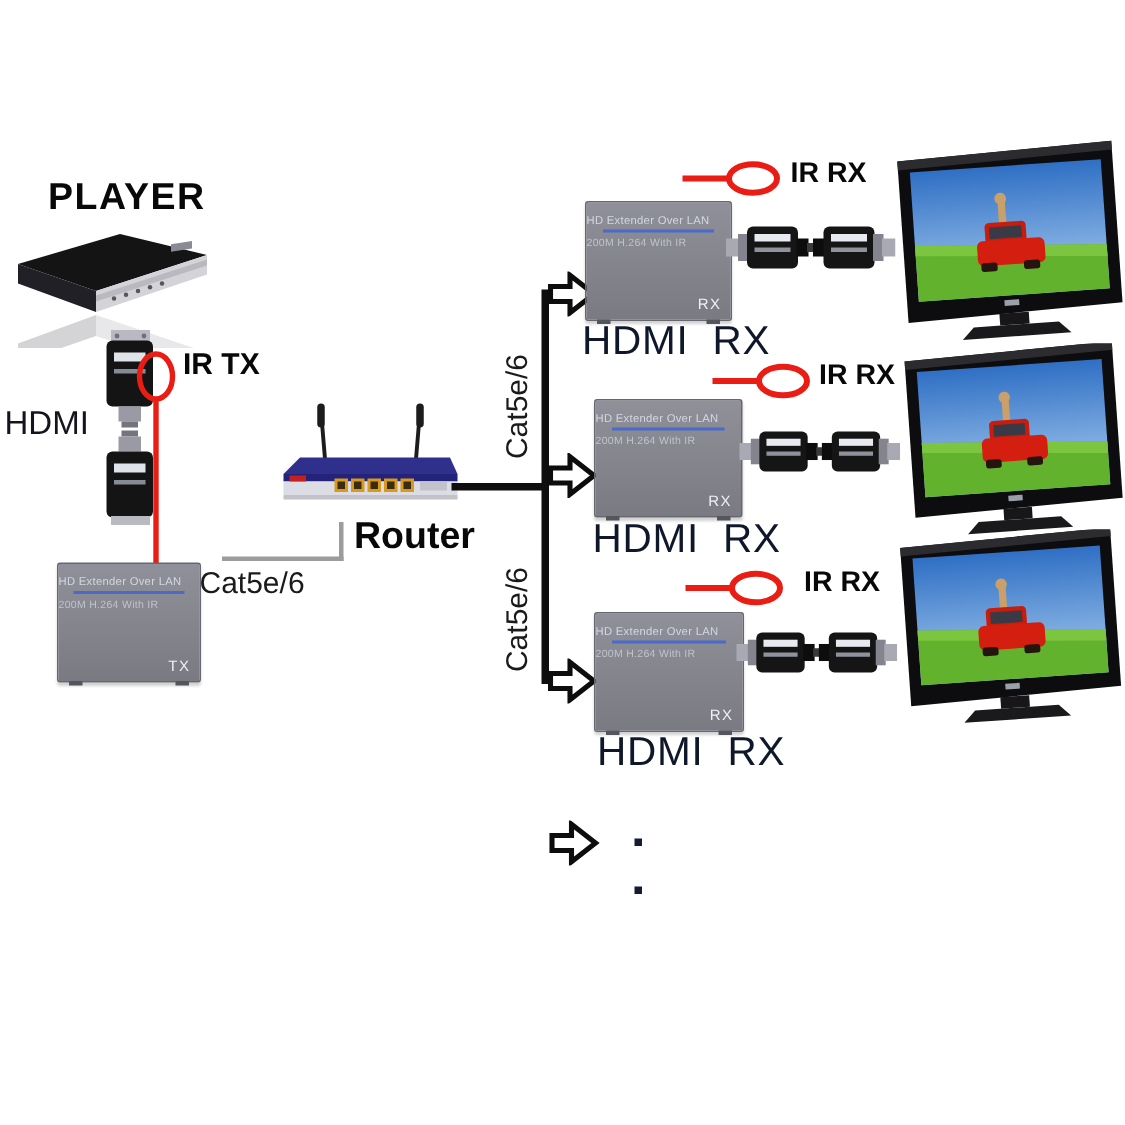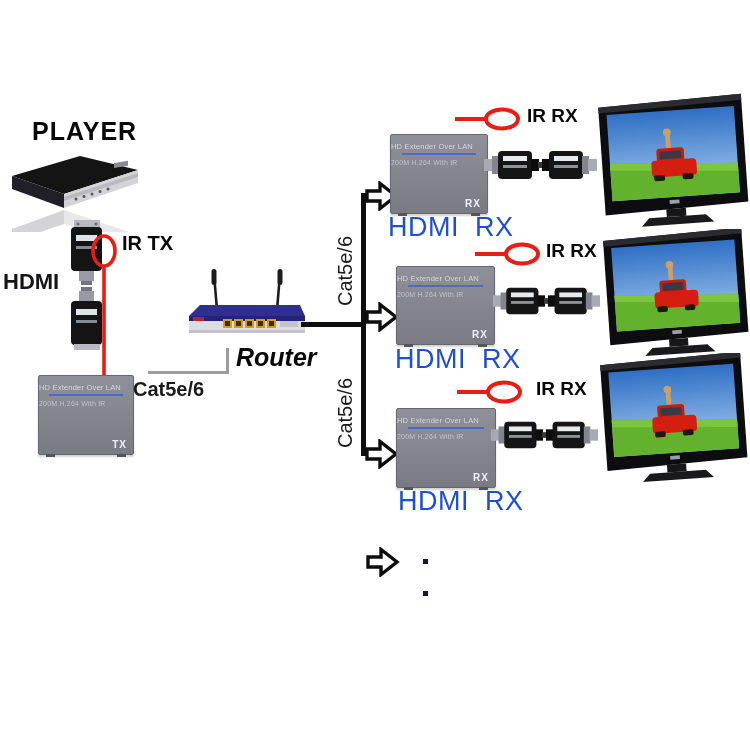--- a/index.html
+++ b/index.html
@@ -1,33 +1,33 @@
 <!DOCTYPE html>
 <html><head>
 <meta charset="utf-8">
 <style>
   html,body{margin:0;padding:0;background:#ffffff;}
   #canvas{
     position:relative;width:750px;height:611px;background:#ffffff;overflow:hidden;
     font-family:"Liberation Sans","DejaVu Sans",sans-serif;color:#0c0c0c;
   }
   .abs{position:absolute;}
-  .lbl{white-space:pre;line-height:1.05;font-weight:bold;}
-  .big-caption{font-size:26px;font-weight:700;letter-spacing:0.5px;color:#1d4ed8;}
+  .lbl{white-space:pre;line-height:1.05;}
+  .big-caption{font-size:26px;font-weight:700;letter-spacing:0.5px;color:#0f172a;}
   .heavy{font-weight:800;color:#080808;}
   
   .ext-box{
     background:linear-gradient(180deg,#90909a 0%,#84848c 55%,#7a7a82 100%);
     border:1px solid #67676f;border-radius:2px;box-shadow:0 2px 2px rgba(0,0,0,0.18);
   }
   .ext-box .inner{padding-top:7px;text-align:left;}
   .ext-line1{font-size:7.5px;color:#d2d8e2;letter-spacing:0.2px;}
   .ext-stripe{width:78%;height:2px;margin:2px auto 4px auto;background:#4a6acc;}
   .ext-line2{font-size:7px;color:#bdc3ce;letter-spacing:0.2px;}
-  .ext-badge{position:absolute;right:6px;bottom:4px;font-size:10px;font-weight:700;color:#eef0f6;letter-spacing:1px;}
+  .ext-badge{position:absolute;right:6px;bottom:4px;font-size:10px;font-weight:400;color:#eef0f6;letter-spacing:1px;}
   .foot{position:absolute;bottom:-3px;width:9px;height:3px;background:#55555d;}
   .foot.l{left:7px;} .foot.r{right:7px;}
   
   .blackline{background:#0e0e0e;}
   .grayline{background:#9c9c9c;}
   .vlabel{transform:rotate(-90deg);transform-origin:center center;font-size:20px;color:#1a1a1a;text-align:center;}
   .dot{width:5px;height:5px;background:#141c33;}
   .cat5{font-size:20px;color:#1a1a1a;}
 </style>
 </head>
@@ -161,21 +161,21 @@
       <rect x="53" y="57" width="5" height="5" fill="#3a2c10"></rect>
     <rect x="62" y="55" width="9" height="9" fill="#d89a1e"></rect>
       <rect x="64" y="57" width="5" height="5" fill="#3a2c10"></rect>
     <rect x="73" y="55" width="9" height="9" fill="#d89a1e"></rect>
       <rect x="75" y="57" width="5" height="5" fill="#3a2c10"></rect>
     <rect x="84" y="55" width="9" height="9" fill="#d89a1e"></rect>
       <rect x="86" y="57" width="5" height="5" fill="#3a2c10"></rect>
     <rect x="97" y="57" width="18" height="6" fill="#c2c2cc"></rect>
     <rect x="6" y="66" width="116" height="3" fill="#9a9aa4" opacity="0.6"></rect>
   </svg>
-  <div class="abs lbl heavy" style="left:236px;top:344px;font-size:25px;font-style:italic;">Router</div>
+  <div class="abs lbl heavy" style="left:236px;top:344px;font-size:25px;">Router</div>
 
   <div class="abs blackline" style="left:301px;top:322px;width:62px;height:5px;"></div>
   <div class="abs blackline" style="left:361px;top:193px;width:5px;height:263px;"></div>
 
   <div class="abs vlabel" style="left:305px;top:260px;width:80px;height:22px;">Cat5e/6</div>
   <div class="abs vlabel" style="left:305px;top:402px;width:80px;height:22px;">Cat5e/6</div>
 
   <svg class="abs" style="left:365px;top:181px;" width="34" height="30" viewBox="0 0 34 30">
       <use href="#hollow-arrow"></use>
     </svg>

